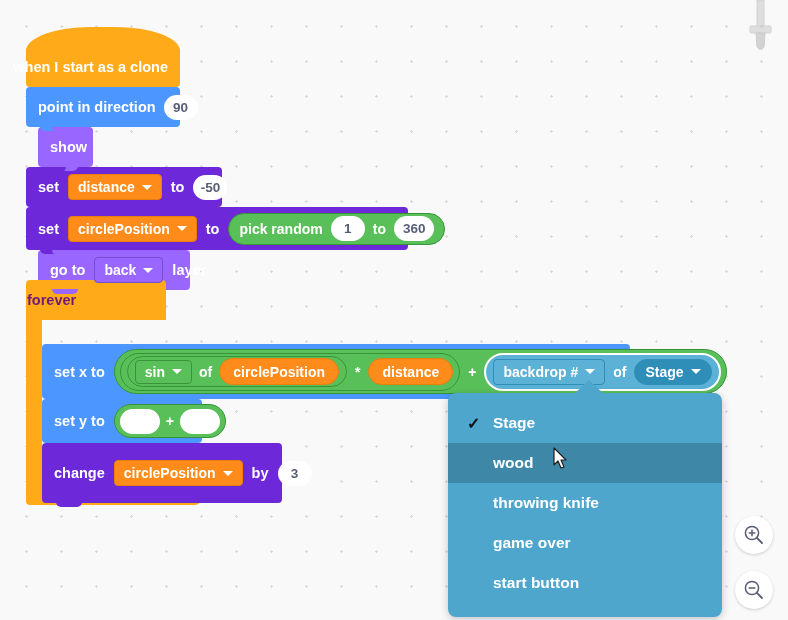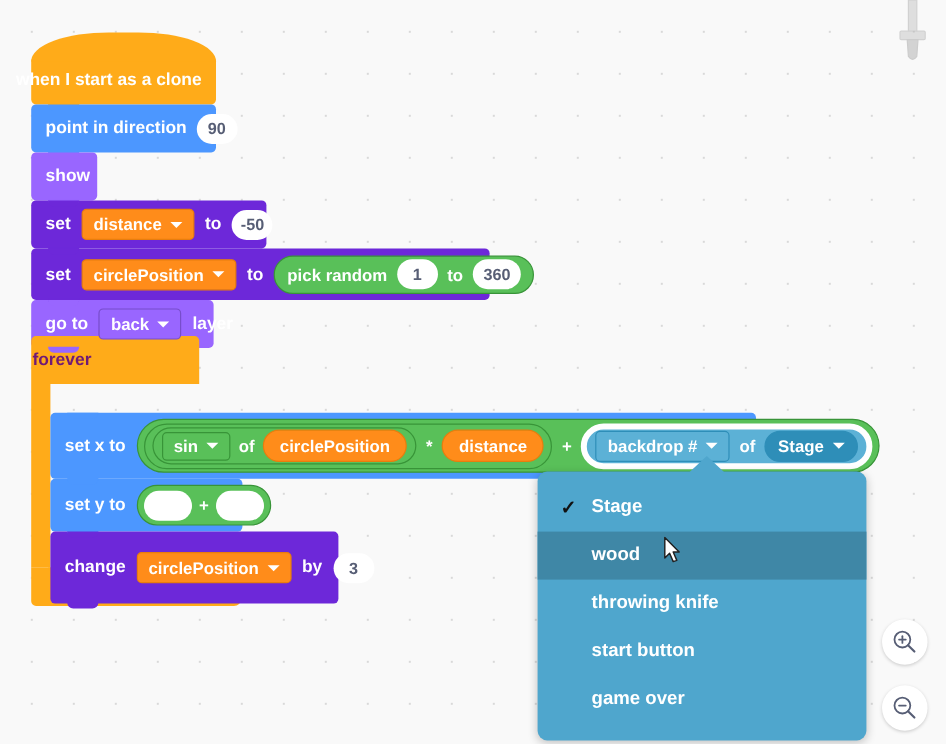--- a/index.html
+++ b/index.html
@@ -28,21 +28,21 @@
     content:"";position:absolute;left:14px;top:0;width:26px;height:5px;
     background:inherit;border-radius:0 0 6px 6px;z-index:1;
   }
   .bump::after{
     content:"";position:absolute;left:14px;bottom:-4px;width:26px;height:5px;
     background:inherit;border-radius:0 0 6px 6px;z-index:1;
   }
 
   .c-events{background:#ffab19;}
   .c-motion{background:#4c97ff;}
-  .c-looks{background:#9966ff;}
+  .c-looks{background:#9966ff;margin-left:12px;}
   .c-variables{background:#6d28d9;}
 
   
   .hat{
     border-radius:4px;padding-top:0;justify-content:flex-end;
   }
   .hat-top{
     position:absolute;left:0;top:-20px;width:100%;height:24px;
     background:#ffab19;
     border-radius:70px 70px 0 0 / 26px 26px 0 0;
@@ -82,21 +82,21 @@
     background:#ff8c1a;border:1px solid #e87d0d;
     color:#fff;font-size:14px;font-weight:bold;box-sizing:border-box;
   }
   
   .rep{
     display:inline-flex;align-items:center;gap:8px;
     height:32px;padding:0 10px;border-radius:17px;
     box-sizing:border-box;
   }
   .rep.op{background:#59c059;border:1px solid #389438;}
-  .rep.sens{background:#5cb1d6;border:5px solid #ffffff;}
+  .rep.sens{background:#5cb1d6;border:2px solid #ffffff;}
   .rep-lbl{color:#fff;font-size:14px;font-weight:bold;}
 
   .txt{color:#fff;font-size:14.5px;font-weight:bold;}
 
   
   .cblock{position:absolute;}
   .c-head{
     position:relative;width:140px;height:40px;background:#ffab19;
     border-radius:4px 4px 0 0;display:flex;align-items:center;padding:0 1px;
     box-sizing:border-box;color:#701a75;font-weight:bold;font-size:14.5px;
@@ -296,26 +296,26 @@
     <span>wood</span>
   </div>
 
   <div class="menu-item">
     <span class="check empty">✓</span>
     <span>throwing knife</span>
   </div>
 
   <div class="menu-item">
     <span class="check empty">✓</span>
-    <span>start button</span>
+    <span>game over</span>
   </div>
 
   <div class="menu-item">
     <span class="check empty">✓</span>
-    <span>game over</span>
+    <span>start button</span>
   </div>
 </div>
 
 <div id="cursor">
   <svg width="16" height="24" viewBox="0 0 16 24">
     <path d="M1 1 L1 18 L5 14 L8 21 L11 20 L8 13 L13 13 Z" fill="#ffffff" stroke="#202020" stroke-width="1.2" stroke-linejoin="round"></path>
   </svg>
 </div>
 
 <div class="zoombtn" id="zoom-in">

